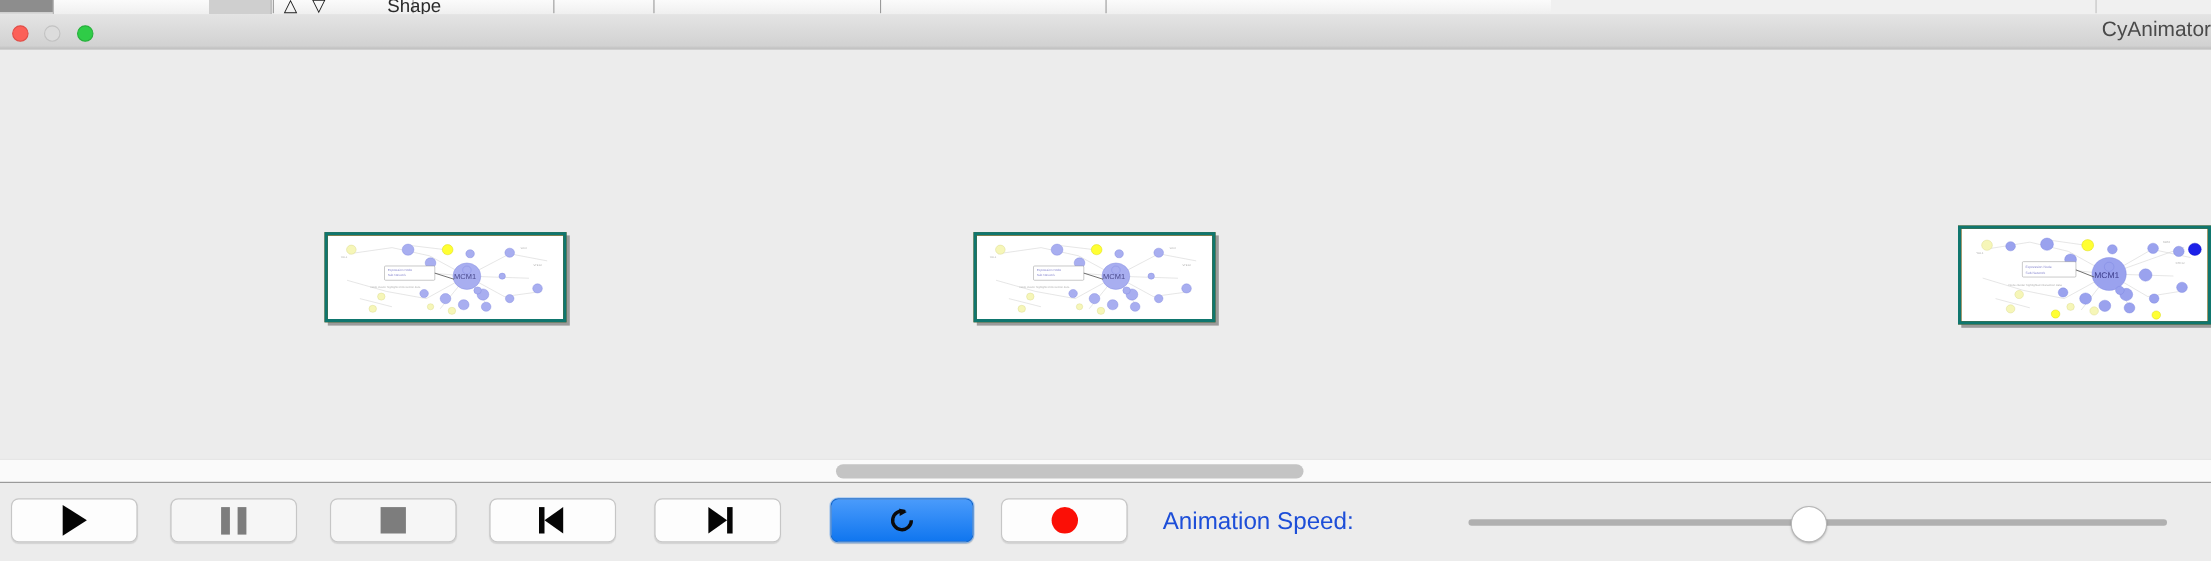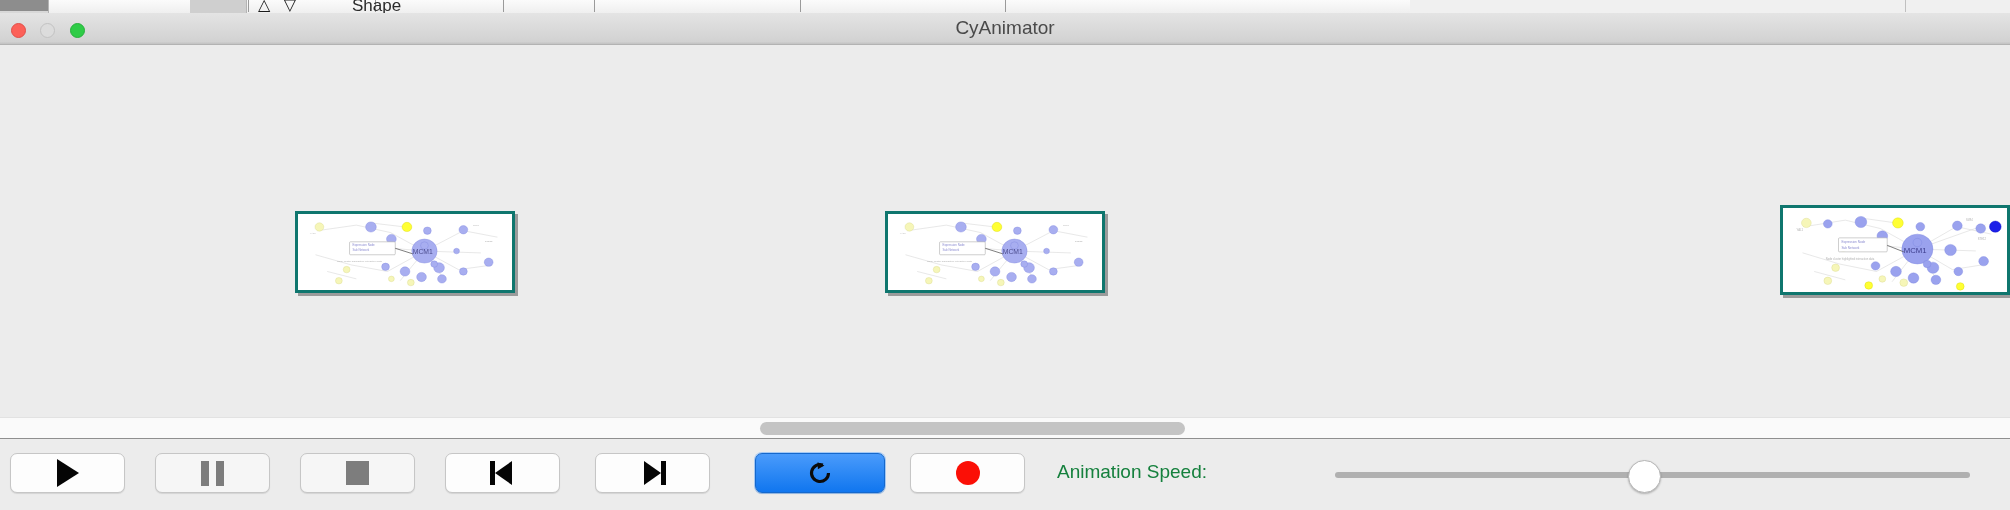--- a/index.html
+++ b/index.html
@@ -92,21 +92,21 @@
     border-radius: 50%;
     box-sizing: border-box;
   }
   .traffic.close  { left: 11px;  background: #fc6058; border: 1px solid #e04e48; }
   .traffic.min    { left: 40px;  background: #dcdcdc; border: 1px solid #c2c2c2; }
   .traffic.max    { left: 70px;  background: #2fcc47; border: 1px solid #27b03c; }
 
   .window-title {
     position: absolute;
     left: 0; right: 0; top: 4px;
-    text-align: center;
+    text-align: right;
     font-size: 19px;
     color: #4a4a4a;
     font-family: "Liberation Sans", sans-serif;
   }
 
   
   .toolbar {
     position: absolute;
     left: 0; top: 45px;
     width: 2010px;
@@ -265,22 +265,22 @@
     border-top: 12px solid transparent;
     border-bottom: 12px solid transparent;
   }
   .ico-loop { width: 28px; height: 28px; display: block; }
   .ico-record { width: 24px; height: 24px; border-radius: 50%; background: #fb0f06; }
 
   .speed-label {
     position: absolute;
     left: 1057px;
     top: 21px;
-    font-size: 19px;
-    color: #15803d;
+    font-size: 22px;
+    color: #1d4ed8;
     white-space: nowrap;
     font-family: "Liberation Sans", sans-serif;
   }
   .speed-slider {
     position: absolute;
     left: 1335px; top: 32px;
     width: 635px; height: 6px;
     background: #b0b0b0;
     border-radius: 3px;
     cursor: pointer;

